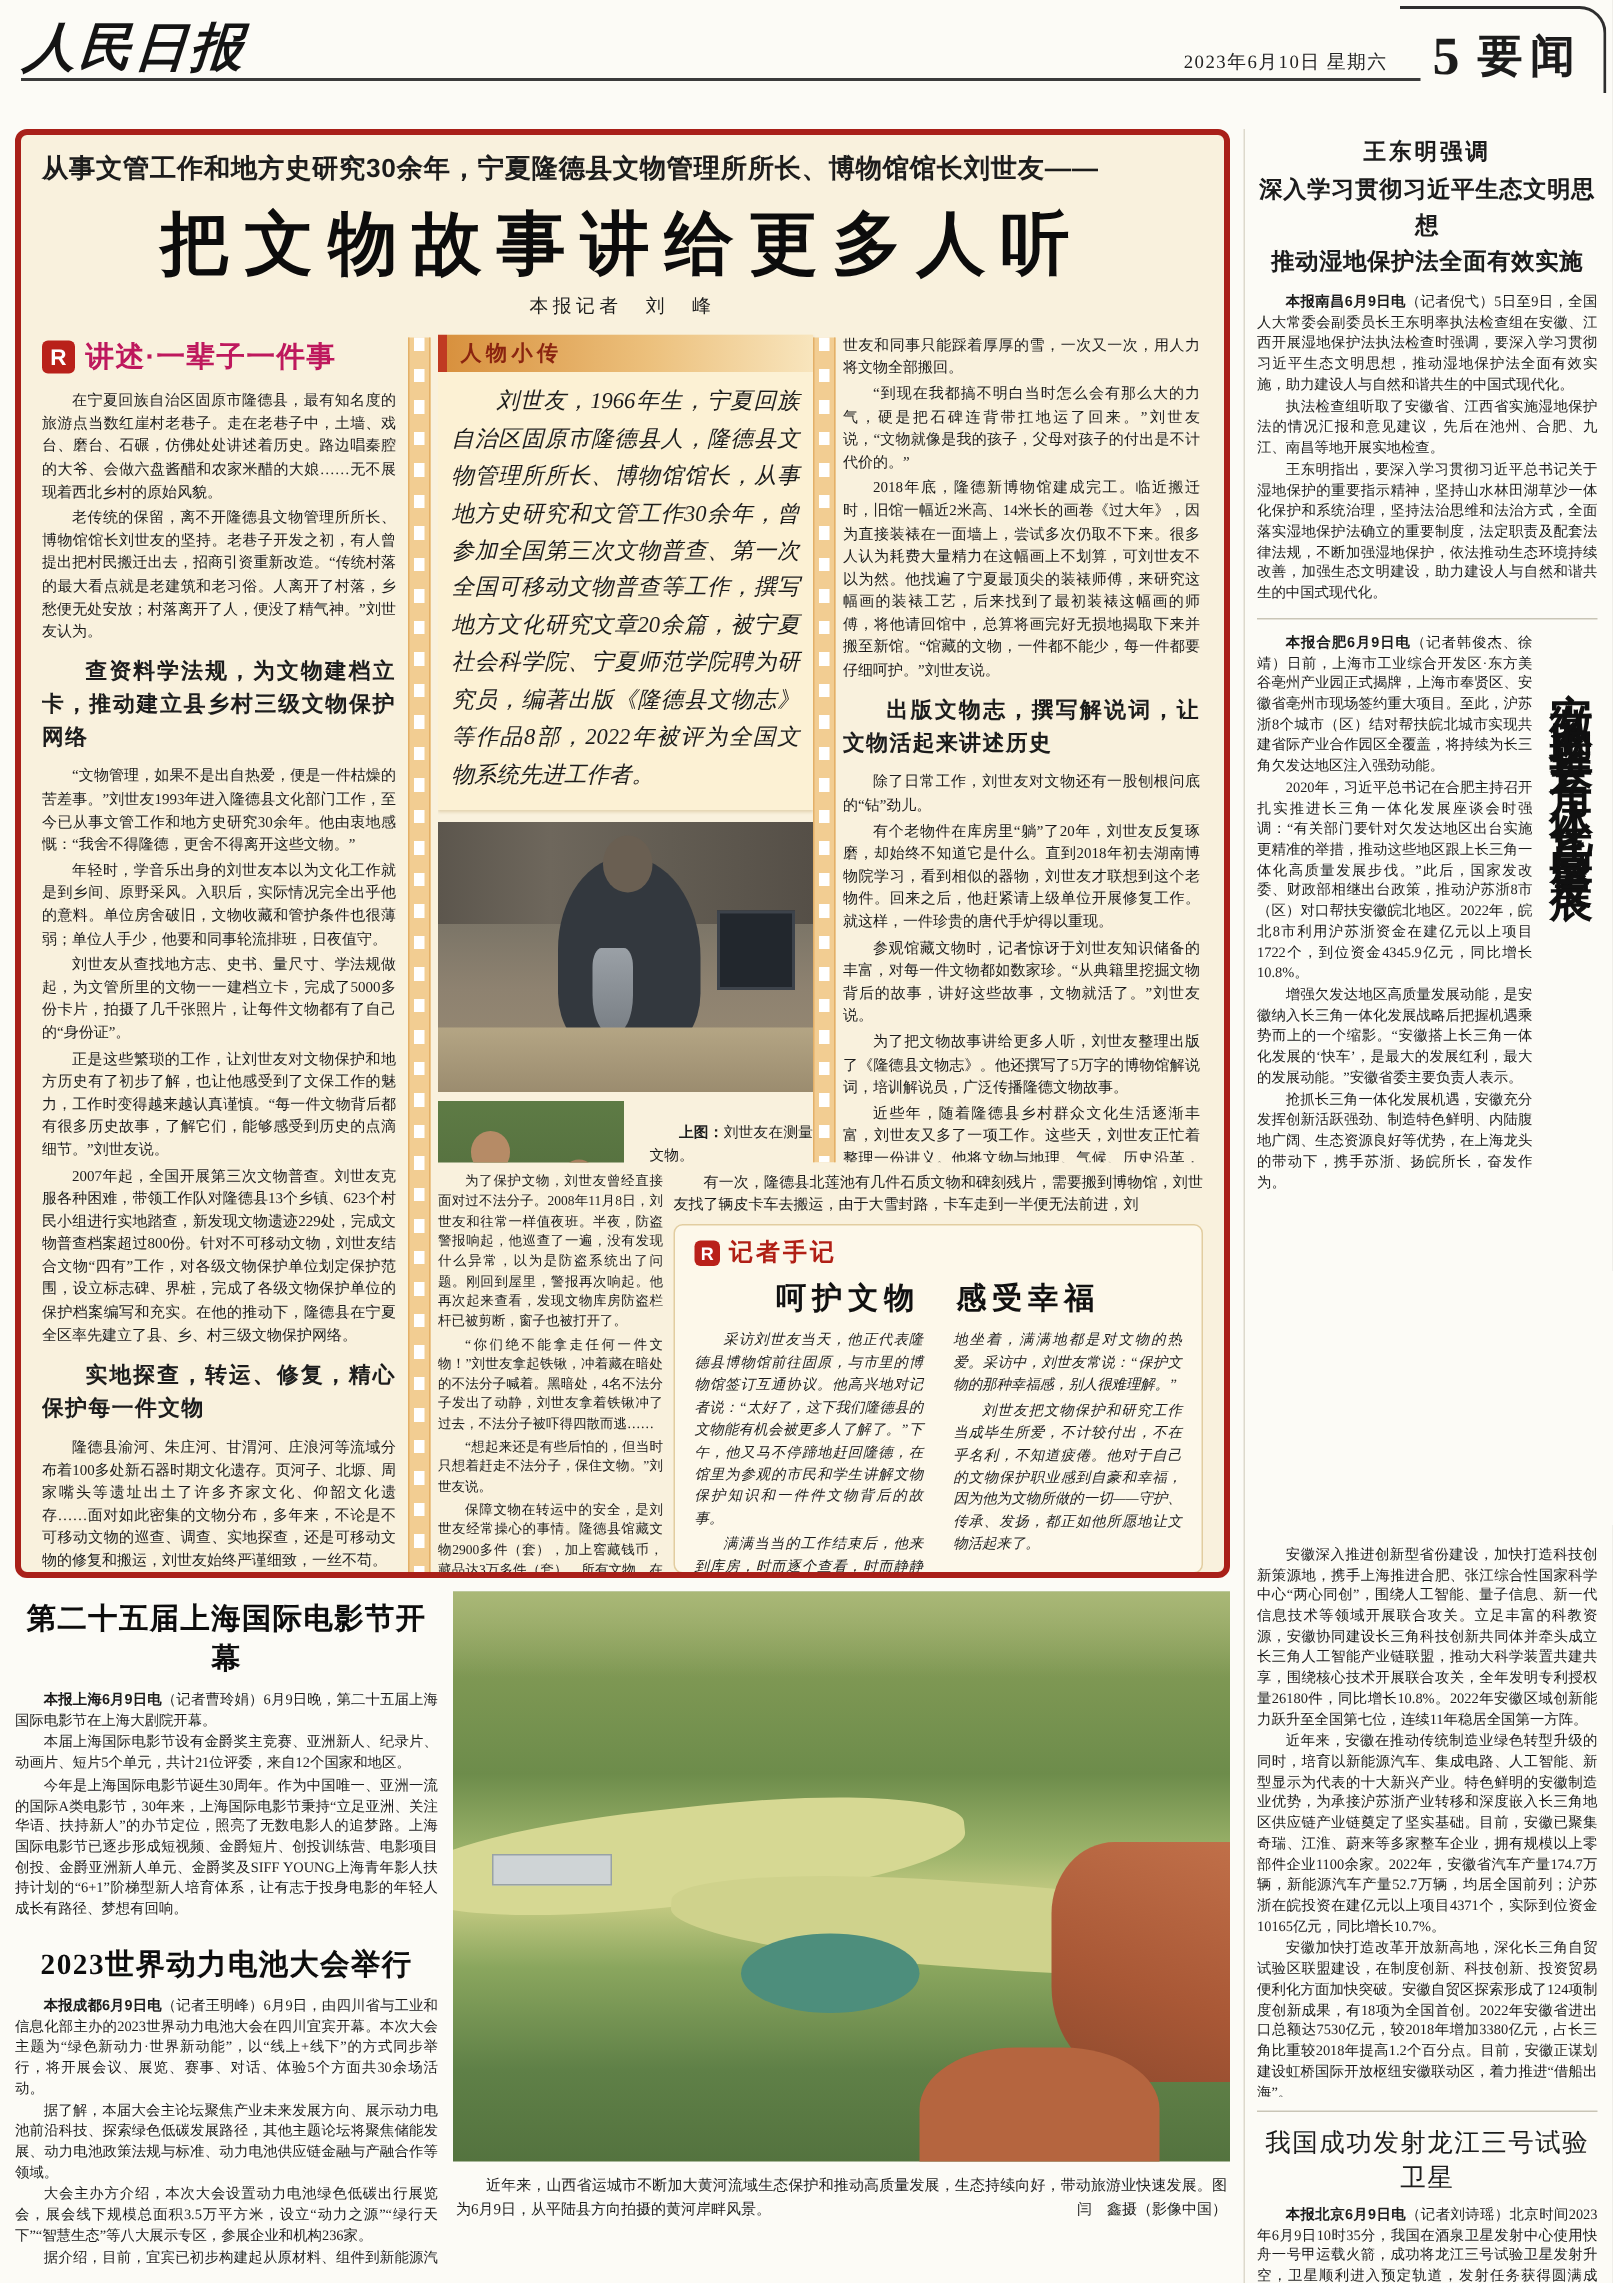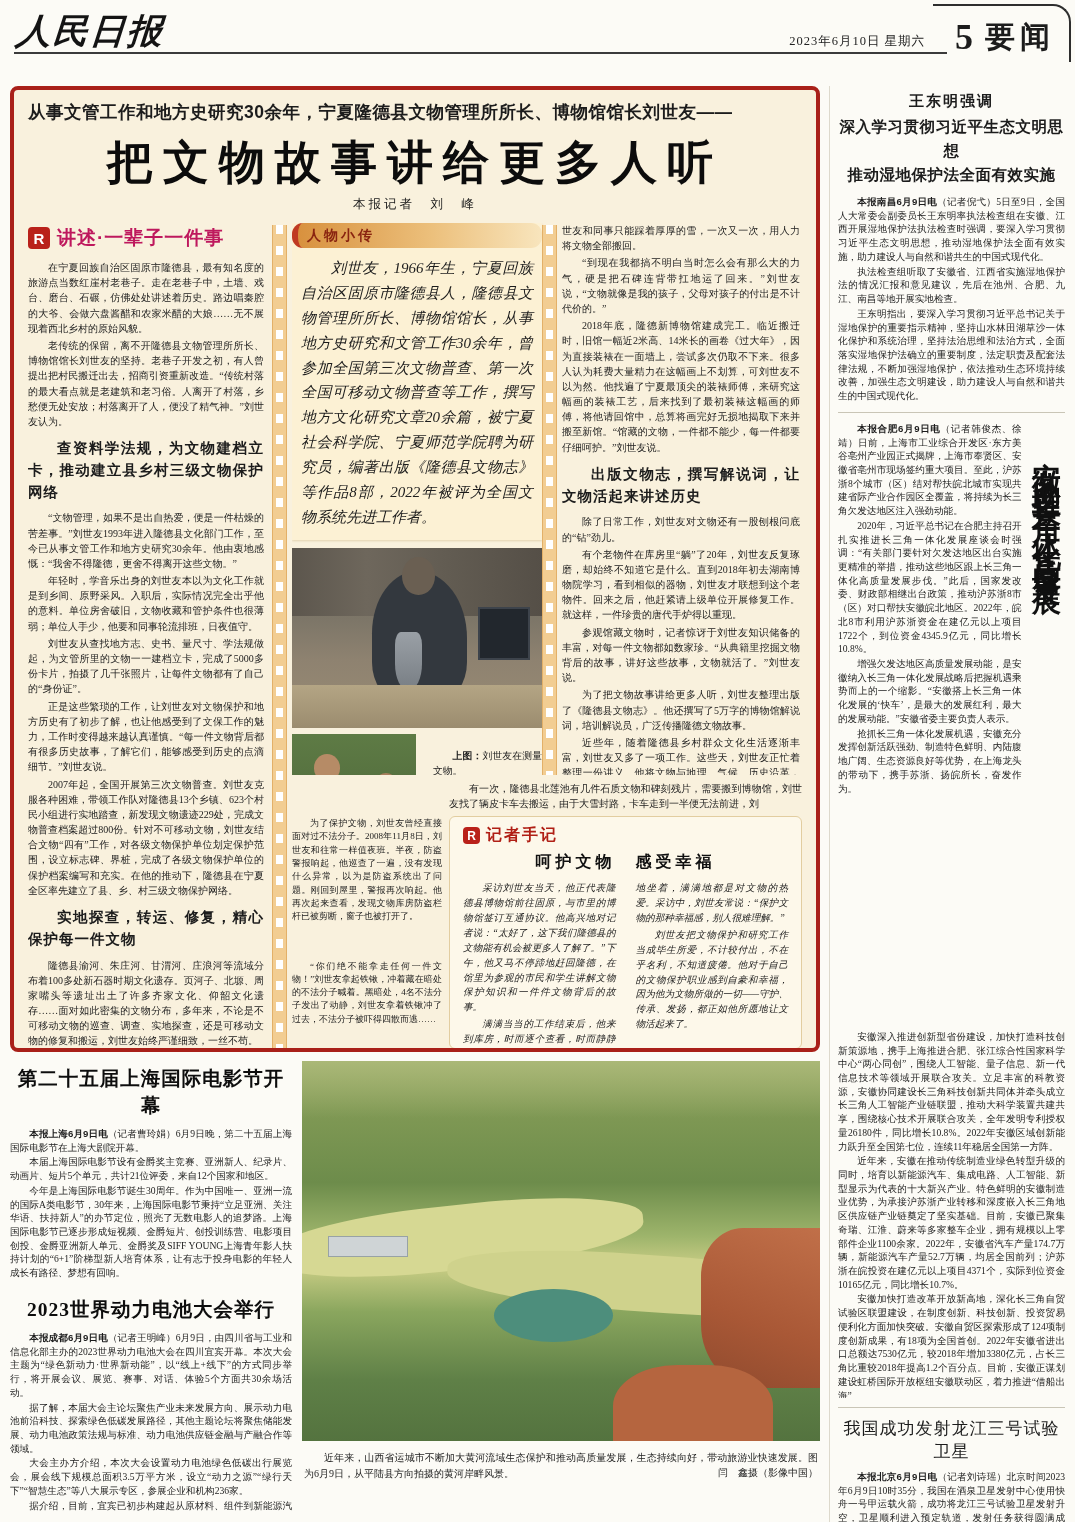--- a/index.html
+++ b/index.html
@@ -39,21 +39,21 @@
   .fsub{font-family:"Liberation Sans","DejaVu Sans",sans-serif;font-weight:bold;font-size:14.5px;line-height:1.5;
         letter-spacing:1px;margin:9px 0 7px;text-indent:2em;text-align:justify;}
   .series{display:flex;align-items:center;gap:7px;margin:2px 0 9px;}
   .rlogo{width:22px;height:22px;flex:none;background:#b9211a;color:#fff;font-weight:bold;font-size:15px;
          display:flex;align-items:center;justify-content:center;border-radius:4px;font-family:"Liberation Sans",sans-serif;}
   .rlogo.small{width:17px;height:17px;font-size:12px;}
   .series-label{font-family:"Liberation Sans","DejaVu Sans",sans-serif;font-weight:bold;font-size:19px;color:#be185d;letter-spacing:1px;}
   
   .profile{background:#fcf1d4;margin-bottom:8px;box-shadow:0 1px 2px rgba(160,120,40,.25);}
   .profile-header{height:25px;display:flex;align-items:center;background:linear-gradient(90deg,#d8913e,#ecc07c 55%,#f8e5bd);
-                  border-left:6px solid #c03a22;padding-left:9px;border-radius:11px;}
+                  border-left:6px solid #c03a22;padding-left:9px;}
   .profile-label{font-family:"Liberation Sans","DejaVu Sans",sans-serif;font-weight:bold;font-size:14px;color:#8a2410;letter-spacing:3px;}
   .profile-text{padding:8px 9px 10px;font-size:15px;font-style:italic;line-height:1.66;text-indent:2em;text-align:justify;margin:0;}
   
   .photo-a{position:relative;height:180px;margin-bottom:6px;overflow:hidden;
            background:linear-gradient(180deg,#6f6a60 0%,#7d7668 40%,#8e8270 62%,#9a8c74 100%);}
   .photo-a .shelf{position:absolute;inset:0 0 62% 0;background:linear-gradient(90deg,#5c564d,#6e675c 30%,#625c52 62%,#554f47);}
   .photo-a .person{position:absolute;left:32%;top:13%;width:38%;height:72%;background:#33383e;border-radius:48% 52% 30% 30%;}
   .photo-a .head{position:absolute;left:44%;top:5%;width:13%;height:21%;background:#6a5f52;border-radius:50%;}
   .photo-a .artifact{position:absolute;left:41%;top:47%;width:11%;height:32%;
                      background:linear-gradient(180deg,#9aa0a6,#787e84);border-radius:22% 22% 46% 46%;}
@@ -64,27 +64,27 @@
            background:linear-gradient(180deg,#5e7b45 0%,#55703f 32%,#41506a 58%,#323e52 100%);}
   .photo-b .man1{position:absolute;left:-8%;top:26%;width:64%;height:80%;background:#3c4654;border-radius:45% 45% 0 0;}
   .photo-b .man2{position:absolute;right:-6%;top:35%;width:56%;height:70%;background:#2c3443;border-radius:45% 45% 0 0;}
   .photo-b .head1{position:absolute;left:18%;top:12%;width:21%;height:16%;background:#b68b66;border-radius:50%;}
   .photo-b .head2{position:absolute;right:15%;top:23%;width:18%;height:13%;background:#a97f5e;border-radius:50%;}
   .photo-b .paper{position:absolute;left:27%;top:43%;width:46%;height:34%;background:#ebe4d1;transform:rotate(-12deg);border-radius:3px;}
   .photo-captions{flex:1;font-size:9.8px;padding-top:14px;}
   .photo-captions p{margin:0 0 3px;text-indent:2em;line-height:1.6;text-align:justify;}
   .brow{display:flex;height:268px;margin-top:6px;overflow:hidden;}
   .col2b{width:150px;flex:none;font-size:9px;overflow:hidden;padding-right:7px;}
-  .col2b .para{line-height:1.48;margin-top:36px;}
+  .col2b .para{line-height:1.48;}
   .rbot{flex:1;min-width:0;display:flex;flex-direction:column;}
   .bridge{font-size:10px;margin-bottom:5px;}
   .notebook{flex:1;border:1px solid #e2cda0;border-radius:6px;background:#fdf8ea;padding:8px 13px 6px;overflow:hidden;}
   .nb-header{display:flex;align-items:center;gap:6px;}
   .nb-label{font-family:"Liberation Sans","DejaVu Sans",sans-serif;font-weight:bold;font-size:16px;color:#b01f15;letter-spacing:2px;}
-  .nb-headline{margin:6px 0 8px;text-align:center;font-size:16px;font-weight:bold;letter-spacing:4px;color:#111;}
+  .nb-headline{margin:6px 0 8px;text-align:center;font-size:20px;font-weight:bold;letter-spacing:4px;color:#111;}
   .nb-cols{columns:2;column-gap:20px;font-size:9.6px;font-style:italic;}
   .nb-cols .para{line-height:1.55;}
   
   .bottom-zone{display:flex;gap:10px;margin-top:9px;height:452px;}
   .bottom-left{width:282px;flex:none;overflow:hidden;}
   .b-headline{margin:4px 0 8px;text-align:center;font-size:19.5px;font-weight:bold;letter-spacing:1px;color:#0d0d0d;}
   .b-article{margin-bottom:16px;}
   .news{font-size:9.6px;}
   .news .para{line-height:1.43;margin-bottom:1px;}
   .dl{font-family:"Liberation Sans","DejaVu Sans",sans-serif;font-weight:bold;}

